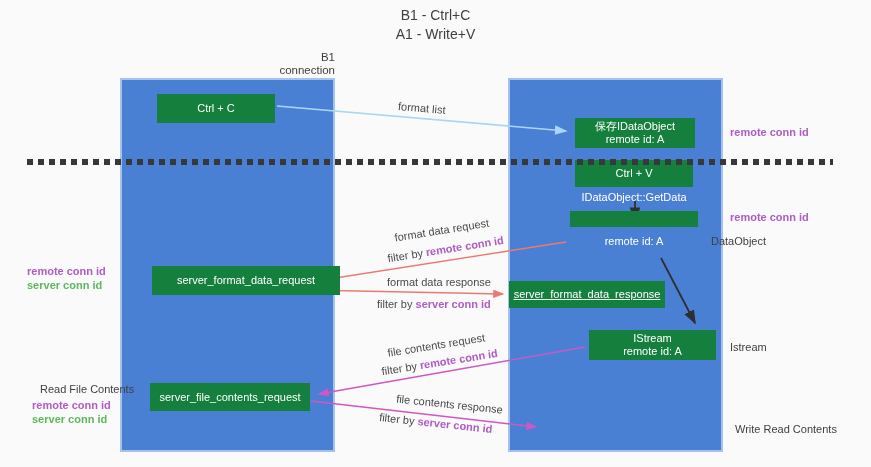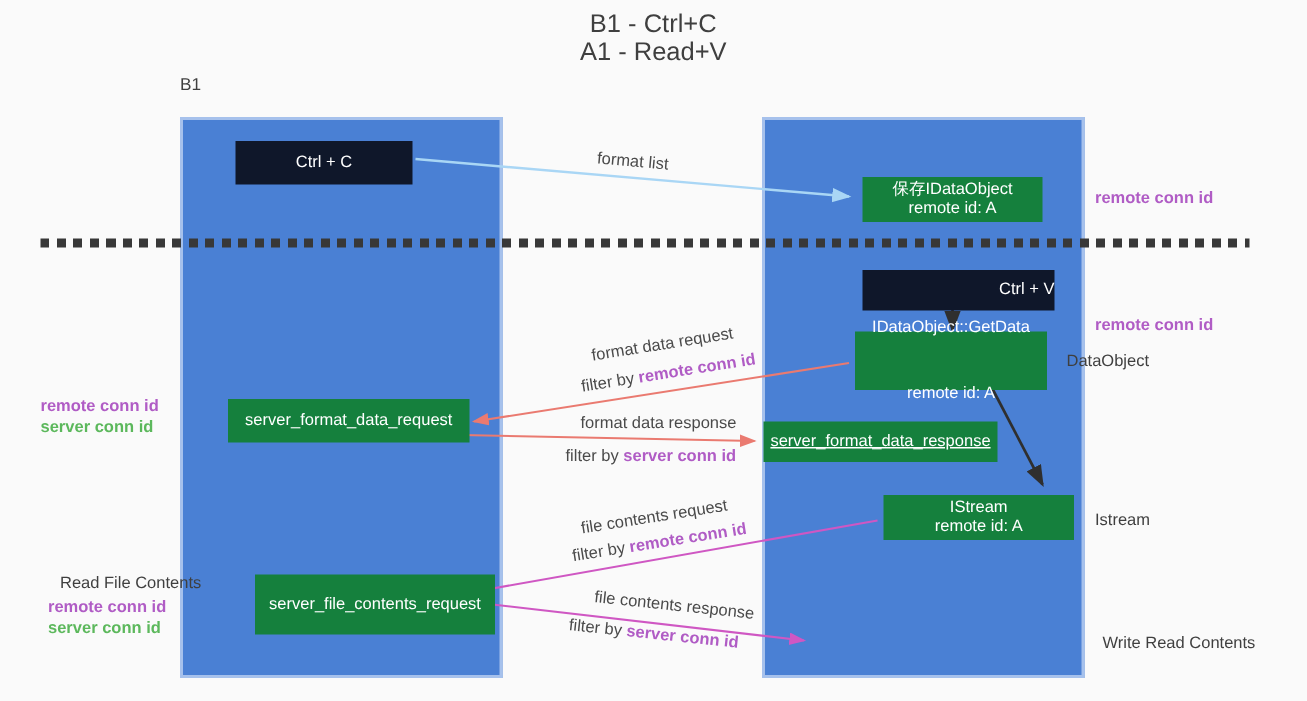--- a/index.html
+++ b/index.html
@@ -4,47 +4,48 @@
 <style>
   * { margin:0; padding:0; box-sizing:border-box; }
   html,body { background:#fafafa; }
   .canvas {
     position:relative; width:871px; height:467px; overflow:hidden;
     background:#fafafa;
     font-family:"Liberation Sans", sans-serif;
     color:#3c3c3c;
   }
   .title-block { position:absolute; top:6px; left:0; width:871px; text-align:center;
-    font-size:17px; line-height:19px; color:#3f3f3f; }
-  .lane-header { position:absolute; text-align:left; font-size:11.5px; line-height:12.5px; color:#3f3f3f; }
+    font-size:14px; line-height:19px; color:#3f3f3f; }
+  .lane-header { position:absolute; text-align:right; font-size:11.5px; line-height:12.5px; color:#3f3f3f; }
   .lane { position:absolute; background:#4a80d4; border:2px solid #a6c1ec; }
   .svg-overlay { position:absolute; left:0; top:0; z-index:2; pointer-events:none; }
   .dashed-line { position:absolute; left:27px; top:159px; width:806px; height:6px; z-index:4;
     background:repeating-linear-gradient(90deg,#383838 0 6px,transparent 6px 11px); }
   .node { position:absolute; z-index:3; display:flex; flex-direction:column; justify-content:center;
     align-items:center; text-align:center; color:#ffffff; font-size:11px; line-height:13px; }
-  .node.green  { background:#0f172a; }
+  .node.green  { background:#15803d; }
   .node.orange { background:#15803d; }
   .side-label { position:absolute; z-index:3; font-size:11px; white-space:nowrap; color:#3f3f3f; }
   .purple-bold { color:#b05cc5; font-weight:bold; }
   .green-bold  { color:#5cb85c; font-weight:bold; }
   .edge-label { position:absolute; z-index:3; font-size:11px; white-space:nowrap; color:#4a4a4a; transform-origin:center; }
 </style>
 </head>
 <body>
 
 <div class="canvas">
 
   <div class="title-block">
     <div>B1 - Ctrl+C</div>
-    <div>A1 - Read+V</div>
+    <div>A1 - Write+V</div>
   </div>
 
   <div class="lane-header" style="left:120px; top:51px; width:215px;">
     <div>B1</div>
+    <div>connection</div>
   </div>
   <div class="lane-header" style="left:508px; top:51px; width:215px;">
   </div>
 
   <div class="lane" style="left:120px; top:78px; width:215px; height:374px;"></div>
   <div class="lane" style="left:508px; top:78px; width:215px; height:374px;"></div>
 
   <svg class="svg-overlay" width="871" height="467" viewBox="0 0 871 467">
     <defs>
       <marker id="ah-blue" markerWidth="9" markerHeight="8" refX="7" refY="3" orient="auto" markerUnits="strokeWidth">
@@ -67,35 +68,35 @@
     <path d="M661,258 L695,323" stroke="#2f2f2f" stroke-width="1.8" fill="none" marker-end="url(#ah-black)"></path>
     <path d="M585,347 L319,394" stroke="#cf57c3" stroke-width="1.4" fill="none" marker-end="url(#ah-magenta)"></path>
     <path d="M311,401 L536,427" stroke="#cf57c3" stroke-width="1.4" fill="none" marker-end="url(#ah-magenta)"></path>
   </svg>
 
   <div class="dashed-line"></div>
 
   <div class="node green" style="left:157px; top:94px; width:118px; height:29px;">
     <div>Ctrl + C</div>
   </div>
-  <div class="node orange" style="left:152px; top:266px; width:161px; height:29px;">
+  <div class="node orange" style="left:152px; top:266px; width:188px; height:29px;">
     <div>server_format_data_request</div>
   </div>
-  <div class="node orange" style="left:150px; top:383px; width:160px; height:40px;margin-left:20px;">
+  <div class="node orange" style="left:150px; top:383px; width:160px; height:28px;">
     <div>server_file_contents_request</div>
   </div>
 
   <div class="node orange" style="left:575px; top:118px; width:120px; height:30px;">
     <div>保存IDataObject</div>
     <div>remote id: A</div>
   </div>
-  <div class="node green" style="left:575px; top:180px; width:128px; height:27px;align-items:flex-end;">
+  <div class="node green" style="left:575px; top:160px; width:118px; height:27px;">
     <div>Ctrl + V</div>
   </div>
-  <div class="node orange" style="left:570px; top:221px; width:128px; height:39px;gap:31px;">
+  <div class="node orange" style="left:570px; top:211px; width:128px; height:16px;gap:31px;">
     <div>IDataObject::GetData</div>
     <div>remote id: A</div>
   </div>
   <div class="node orange" style="left:509px; top:281px; width:156px; height:27px;text-decoration:underline;">
     <div>server_format_data_response</div>
   </div>
   <div class="node orange" style="left:589px; top:330px; width:127px; height:30px;">
     <div>IStream</div>
     <div>remote id: A</div>
   </div>

